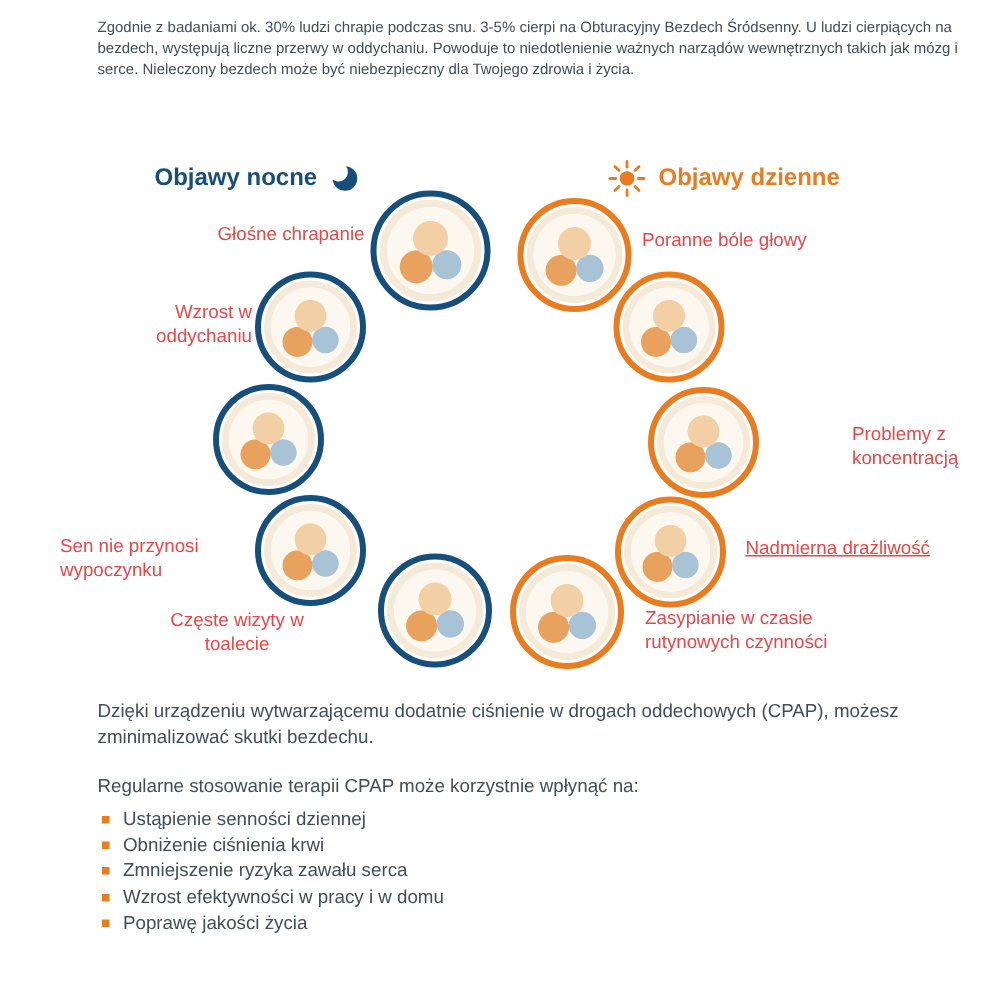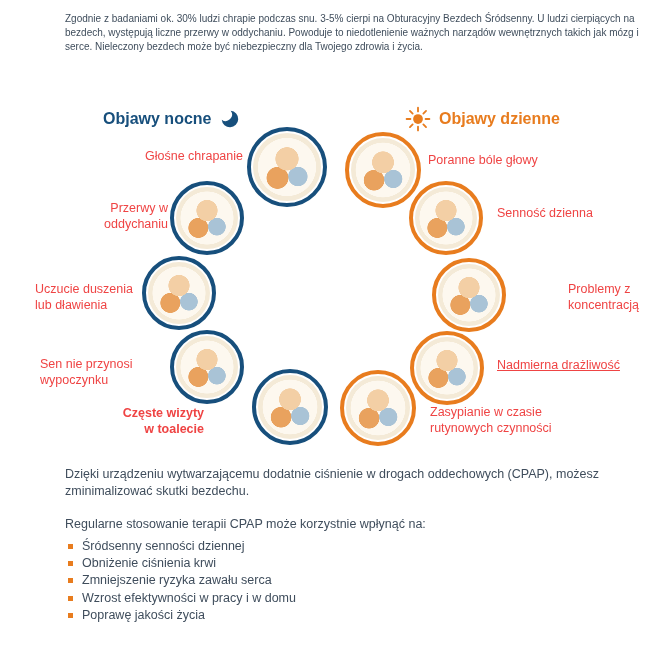--- a/index.html
+++ b/index.html
@@ -42,21 +42,21 @@
   .c5{left:252px;top:269px;width:76px;height:76px;}
   .c6{left:345px;top:32px;width:76px;height:76px;}
   .c7{left:409px;top:81px;width:74px;height:74px;}
   .c8{left:432px;top:158px;width:74px;height:74px;}
   .c9{left:410px;top:231px;width:74px;height:74px;}
   .c10{left:340px;top:270px;width:76px;height:76px;}
   .l1{left:95px;top:48px;width:148px;text-align:right;}
   .l2{left:60px;top:100px;width:108px;text-align:right;}
   .l3{left:35px;top:181px;width:100px;text-align:left;}
   .l4{left:40px;top:256px;width:110px;text-align:left;}
-  .l5{left:112px;top:305px;width:92px;text-align:right;font-weight:bold;}
+  .l5{left:112px;top:305px;width:92px;text-align:center;}
   .l6{left:428px;top:52px;width:160px;}
   .l7{left:497px;top:105px;width:130px;}
   .l8{left:520px;top:181px;width:100px;margin-left:48px;}
   .l9{left:497px;top:257px;width:150px;text-decoration:underline;}
   .l10{left:430px;top:304px;width:138px;}
   
   .cpap{position:absolute;left:65px;top:466px;width:575px;}
   .cpap-heading{
     color:#e87c1e;font-size:13px;font-weight:bold;margin:0 0 20px 0;
   }
@@ -134,40 +134,38 @@
         <div class="illo"></div>
       </div>
     <div class="circle day c9">
         <div class="illo"></div>
       </div>
     <div class="circle day c10">
         <div class="illo"></div>
       </div>
 
     <div class="lbl l1">Głośne chrapanie</div>
-    <div class="lbl l2">Przerwy w oddychaniu</div>
-    <div class="lbl l3">Uczucie duszenia lub dławienia</div>
+    <div class="lbl l2">Wzrost w oddychaniu</div>
     <div class="lbl l4">Sen nie przynosi wypoczynku</div>
     <div class="lbl l5">Częste wizyty w toalecie</div>
 
     <div class="lbl l6">Poranne bóle głowy</div>
-    <div class="lbl l7">Senność dzienna</div>
     <div class="lbl l8">Problemy z koncentracją</div>
     <div class="lbl l9">Nadmierna drażliwość</div>
     <div class="lbl l10">Zasypianie w czasie rutynowych czynności</div>
 
   </div>
 
   <div class="cpap">
     <p class="cpap-intro-p">Dzięki urządzeniu wytwarzającemu dodatnie ciśnienie w drogach oddechowych (CPAP), możesz zminimalizować skutki bezdechu.</p>
     <p class="cpap-list-intro">Regularne stosowanie terapii CPAP może korzystnie wpłynąć na:</p>
     <ul class="benefits">
       <li>
         <span class="bullet"></span>
-        <span>Śródsenny senności dziennej</span>
+        <span>Ustąpienie senności dziennej</span>
       </li>
       <li>
         <span class="bullet"></span>
         <span>Obniżenie ciśnienia krwi</span>
       </li>
       <li>
         <span class="bullet"></span>
         <span>Zmniejszenie ryzyka zawału serca</span>
       </li>
       <li>

